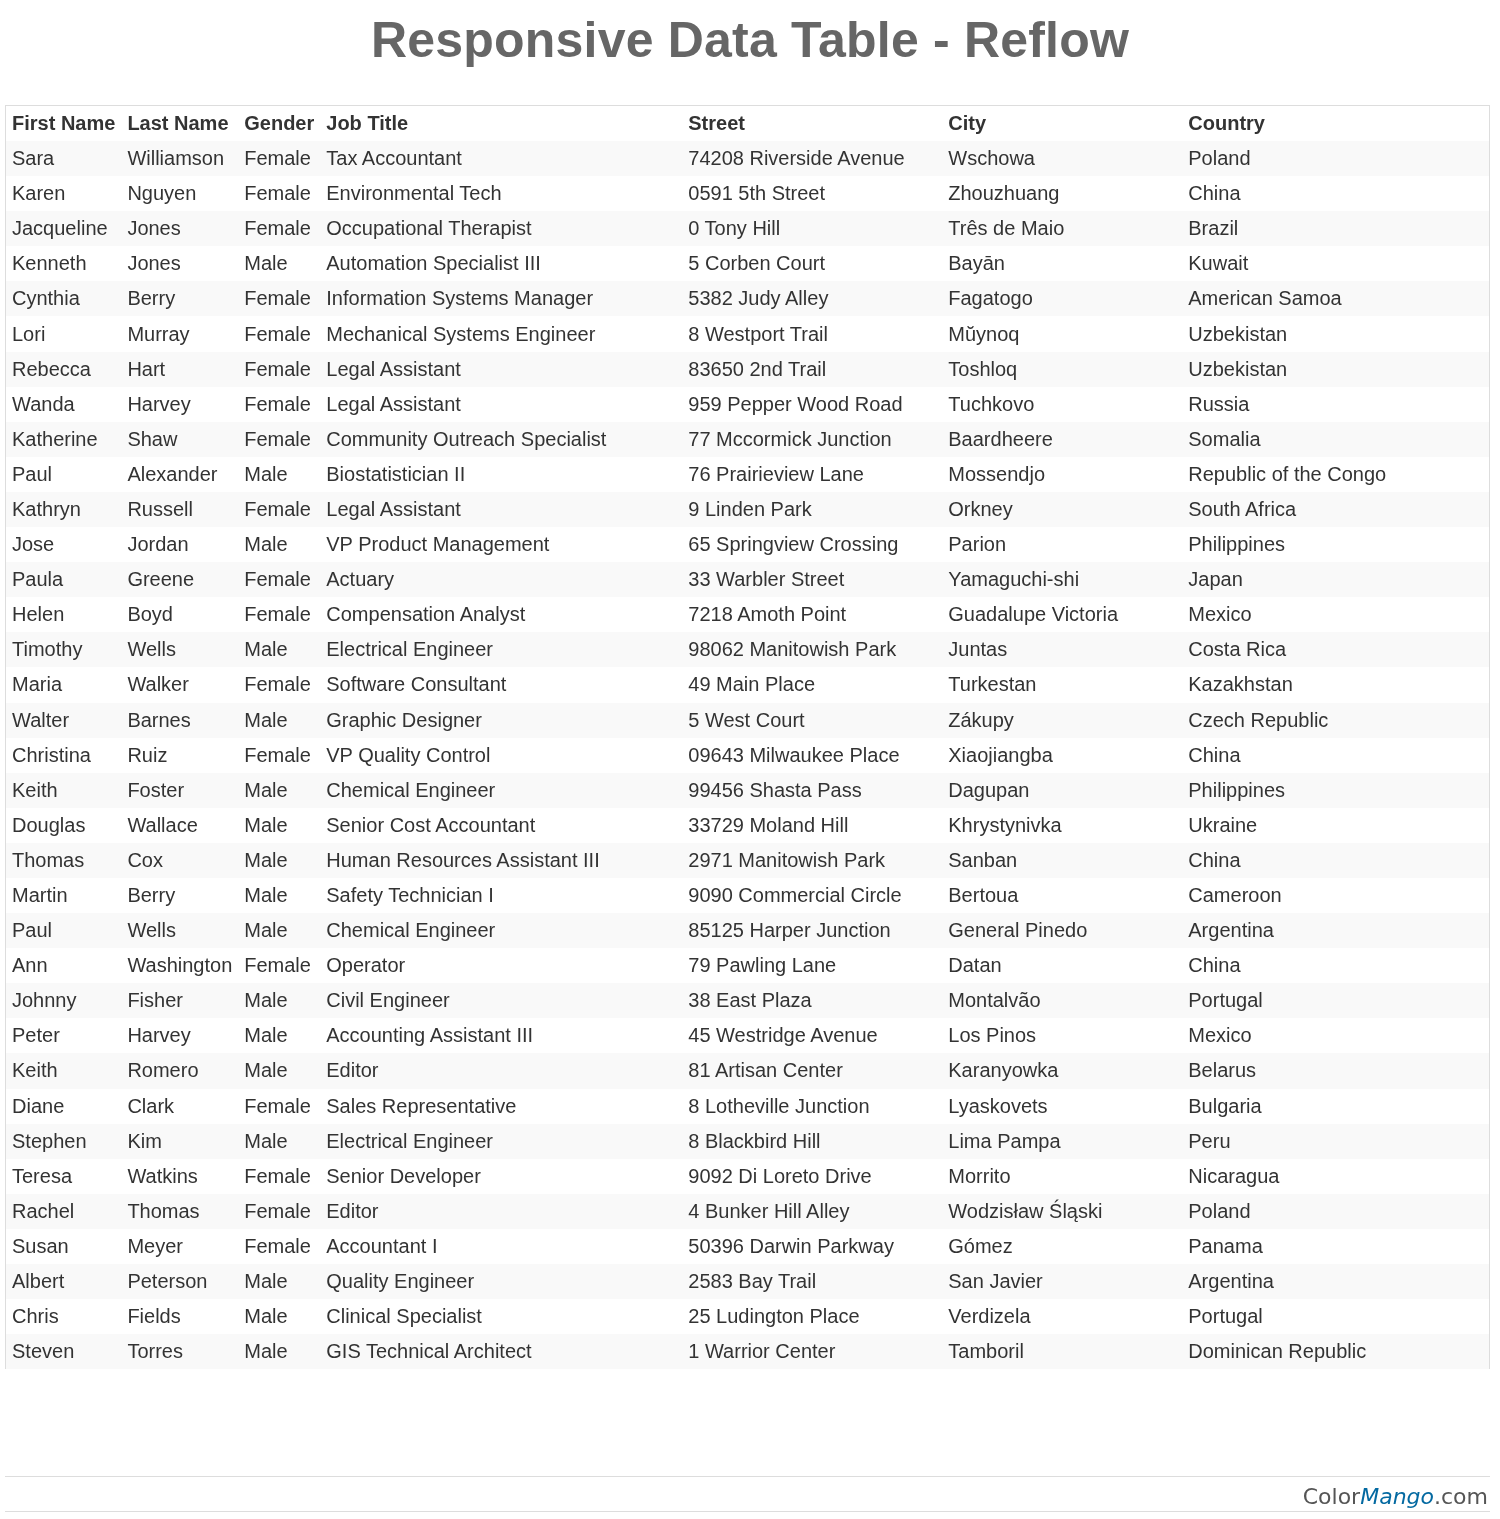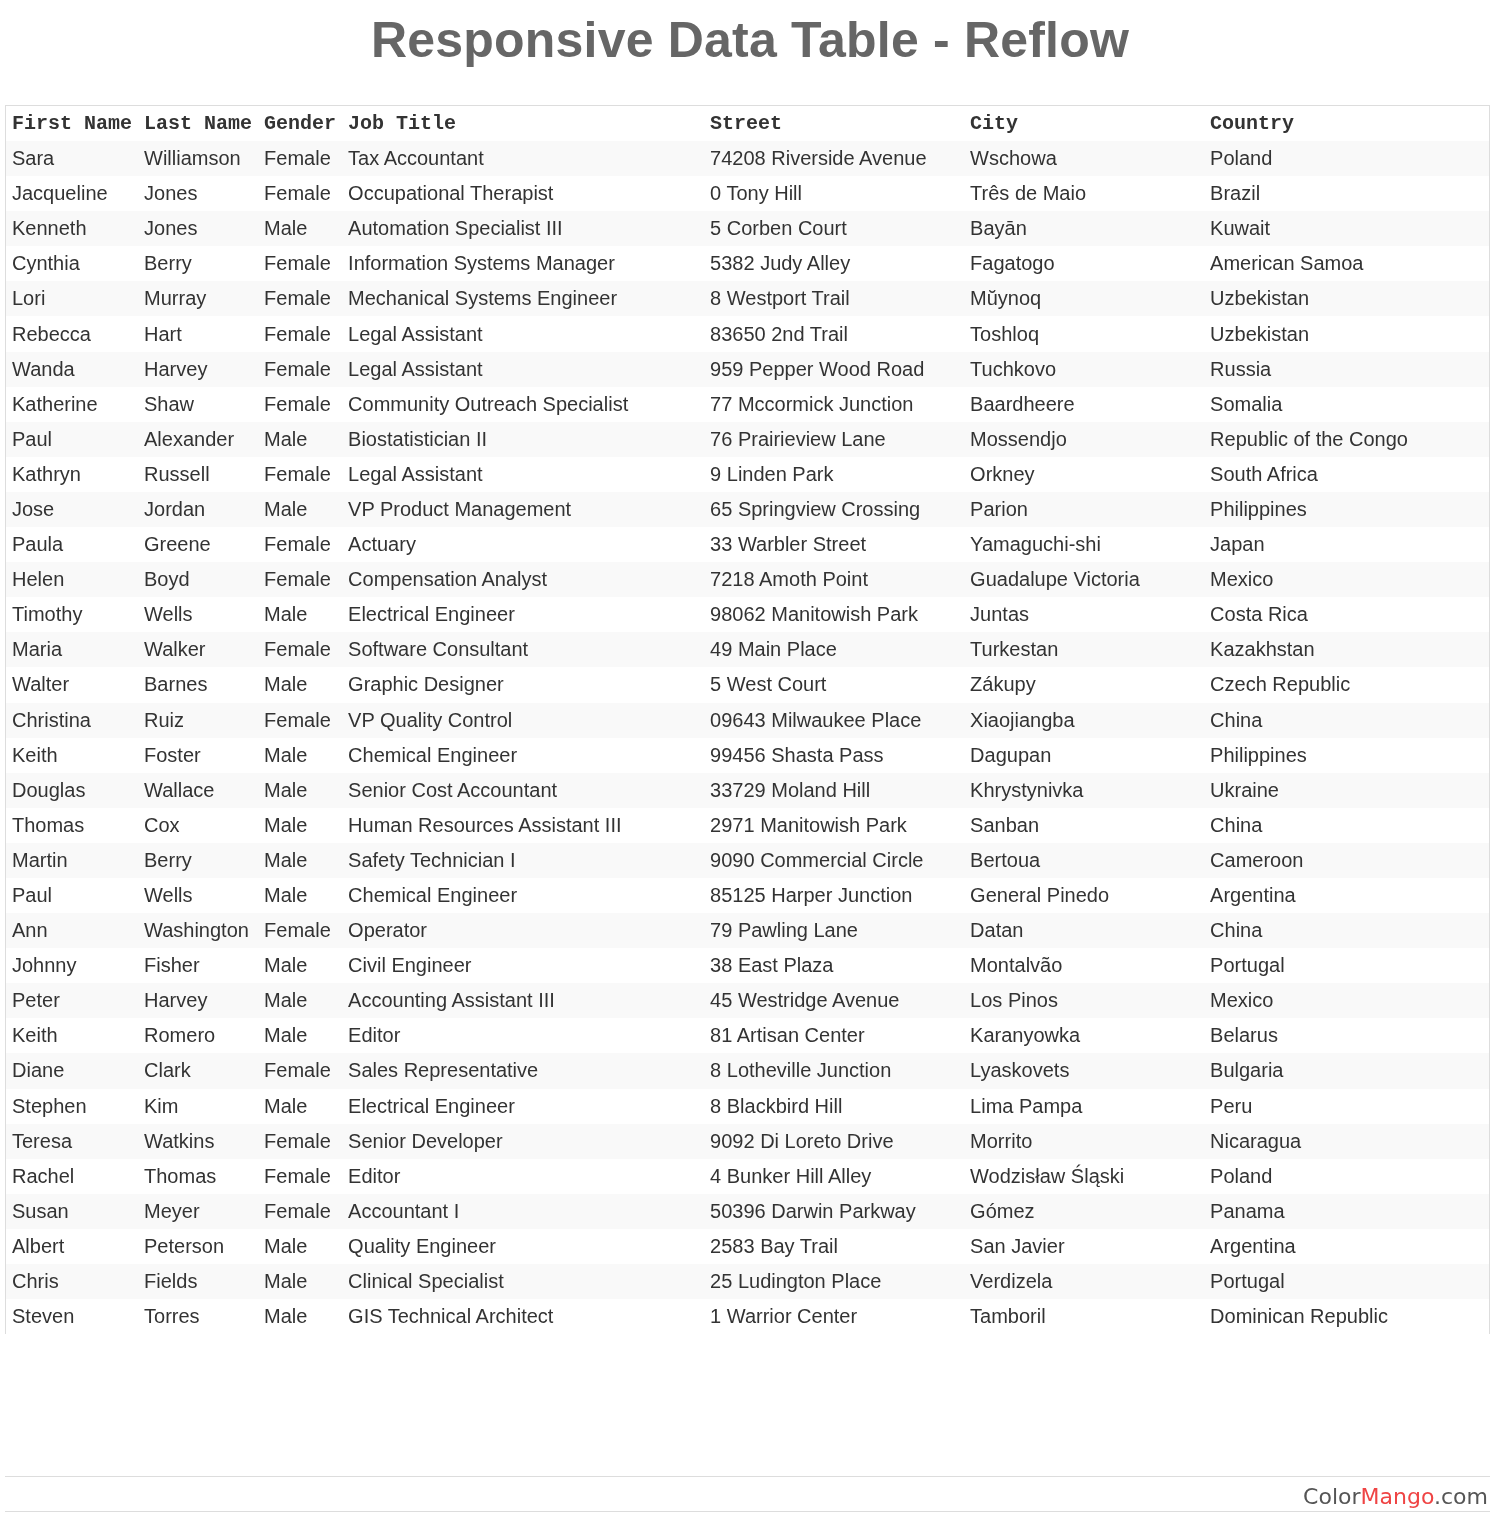--- a/index.html
+++ b/index.html
@@ -1,29 +1,29 @@
 <!DOCTYPE html>
 <html><head>
 <meta charset="utf-8">
 <style>
   html, body { margin: 0; padding: 0; background: #ffffff; }
   body { width: 1500px; height: 1519px; overflow: hidden; position: relative; font-family: "Liberation Sans", sans-serif; color: #333333; }
   h1 { margin: 0; position: absolute; top: 10px; left: 0; width: 1500px; text-align: center; font-size: 50px; font-weight: bold; color: #666666; line-height: 60px; letter-spacing: 0.2px; }
   .table-wrap { position: absolute; top: 105px; left: 5px; width: 1483px; border: 1px solid #dddddd; border-bottom: none; }
   table { border-collapse: collapse; width: 100%; font-size: 20px; }
-  th { text-align: left; font-weight: bold; color: #333333; height: 35px; padding: 0 6px 0 6px; white-space: nowrap; font-family: Liberation Mono, monospace; }
+  th { text-align: left; font-weight: bold; color: #333333; height: 35px; padding: 0 6px 0 6px; white-space: nowrap; }
   td { height: 35.1px; padding: 0 6px 0 6px; white-space: nowrap; color: #333333; }
   tbody tr:nth-child(odd) td { background: #f9f9f9; }
   tbody tr:nth-child(even) td { background: #ffffff; }
   col.c1 { width: 114px; } col.c2 { width: 115px; } col.c3 { width: 81px; } col.c4 { width: 362px; }
   col.c5 { width: 260px; } col.c6 { width: 240px; } col.c7 { width: auto; }
   .fade { position: absolute; left: 0; top: 1476px; width: 1500px; height: 43px; background: linear-gradient(rgba(255,255,255,0.55), rgba(255,255,255,0.7)); pointer-events: none; }
   .fade-line { position: absolute; left: 5px; width: 1485px; height: 1px; background: #dddddd; }
   .watermark { position: absolute; right: 12px; top: 1484px; font-size: 22px; font-family: "DejaVu Sans", sans-serif; color: #555555; }
-  .watermark .accent { color: #ef4444; }
+  .watermark .accent { color: #0369a1; font-style: italic; }
 </style>
 </head>
 <body>
 
 <h1>Responsive Data Table - Reflow</h1>
 
 <div class="table-wrap">
   <table>
     <colgroup>
       <col class="c1">
@@ -49,20 +49,29 @@
         <tr>
           <td>Sara</td>
           <td>Williamson</td>
           <td>Female</td>
           <td>Tax Accountant</td>
           <td>74208 Riverside Avenue</td>
           <td>Wschowa</td>
           <td>Poland</td>
         </tr>
         <tr>
+          <td>Karen</td>
+          <td>Nguyen</td>
+          <td>Female</td>
+          <td>Environmental Tech</td>
+          <td>0591 5th Street</td>
+          <td>Zhouzhuang</td>
+          <td>China</td>
+        </tr>
+        <tr>
           <td>Jacqueline</td>
           <td>Jones</td>
           <td>Female</td>
           <td>Occupational Therapist</td>
           <td>0 Tony Hill</td>
           <td>Três de Maio</td>
           <td>Brazil</td>
         </tr>
         <tr>
           <td>Kenneth</td>

